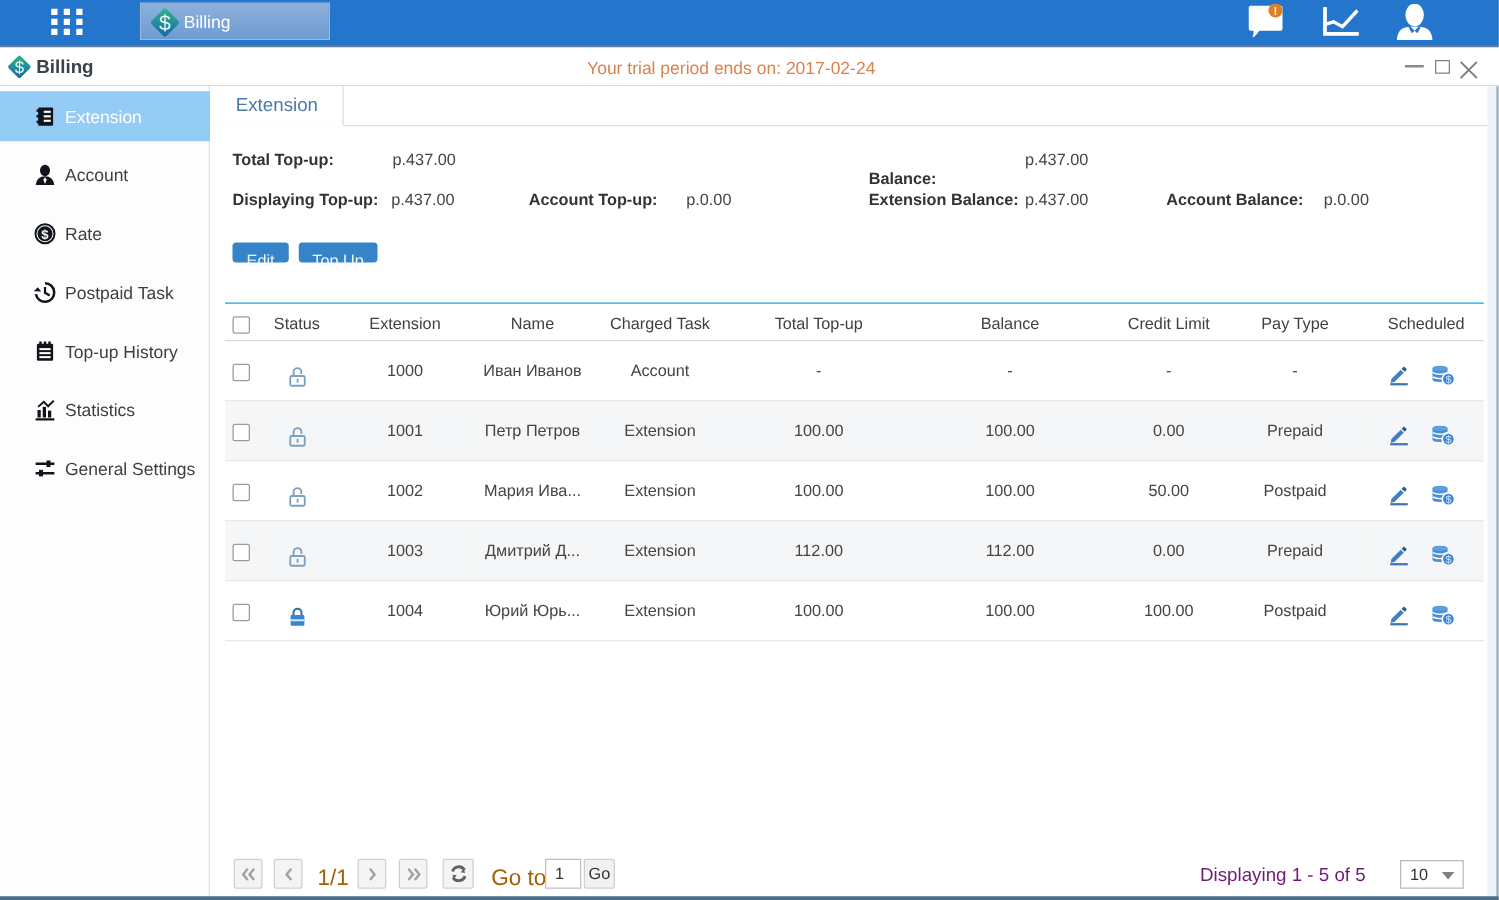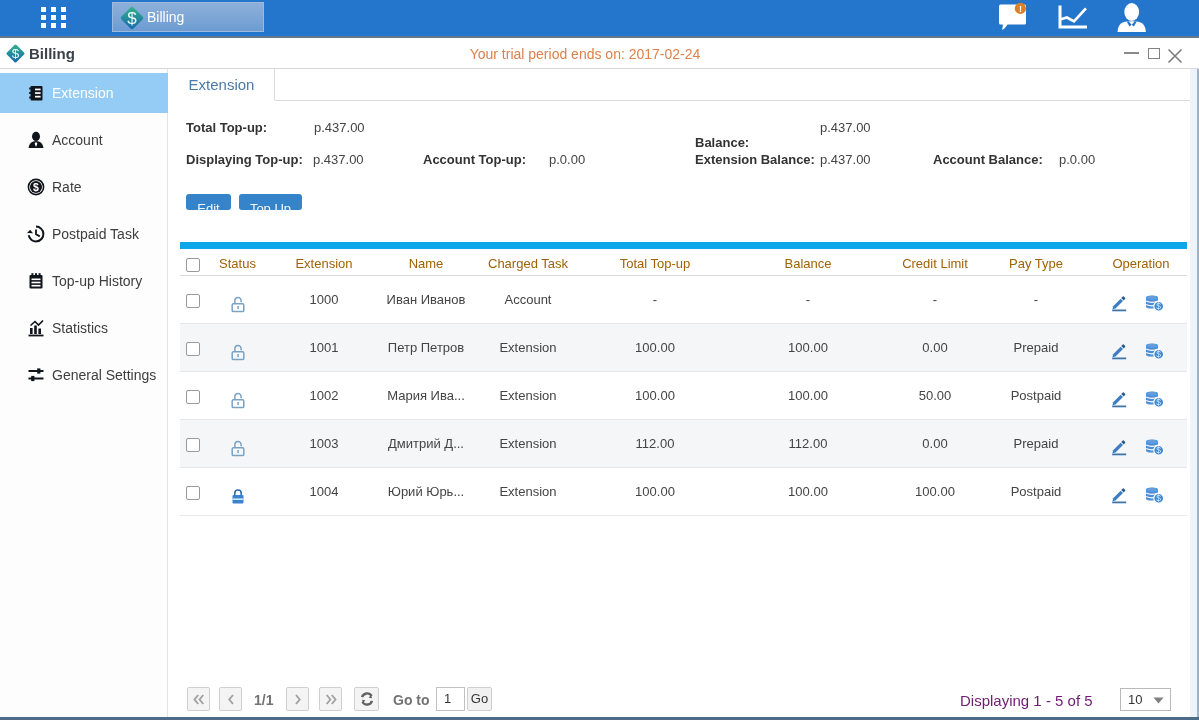--- a/index.html
+++ b/index.html
@@ -32,31 +32,31 @@
 #tabbar { position:absolute; left:169px; top:69px; width:1021px; height:32px; border-bottom:1px solid #dcdcdc; }
 #activetab { position:absolute; left:169px; top:69px; width:106px; height:32px; background:#fff;
   border-right:1px solid #dcdcdc; border-bottom:1px solid #fff; color:#4a7aa6; font-size:15px;
   text-align:center; line-height:31px; }
 .slabel { position:absolute; font-size:13px; font-weight:bold; color:#333; }
 .sval { position:absolute; font-size:13px; color:#444; }
 .btn { position:absolute; top:194px; height:16px; background:#3583c9; border-radius:3px;
   color:#f2f8fd; font-size:13px; text-align:center; line-height:30px; }
 
 #tbl { position:absolute; left:180px; top:242px; width:1007px; border-collapse:collapse; table-layout:fixed; }
-#tbl th { height:30px; font-size:13px; font-weight:normal; color:#a16207; text-align:center; padding-top:2px;
-  border-top:7px solid #0ea5e9; border-bottom:1px solid #d9d9d9; background:#fff; }
+#tbl th { height:30px; font-size:13px; font-weight:normal; color:#404040; text-align:center; padding-top:2px;
+  border-top:1px solid #0ea5e9; border-bottom:1px solid #d9d9d9; background:#fff; }
 #tbl td { height:48px; font-size:13px; color:#444; text-align:center; border-bottom:1px solid #e7e7e7; }
 #tbl tr.alt td { background:#f5f6f7; }
 .cb { display:inline-block; width:14px; height:14px; border:1px solid #9a9a9a; border-radius:2px; background:#fff; vertical-align:middle; position:relative; top:1px; }
 .opicons { display:block; text-align:left; padding-left:15px; }
 .opicons svg { position:relative; top:4px; }
 
 .pbtn { position:absolute; top:687px; width:23px; height:24px; background:#f4f4f4; border:1px solid #cfcfcf;
   border-radius:2px; color:#9b9b9b; font-size:17px; text-align:center; line-height:21px; }
-#pager-text { position:absolute; top:692px; font-size:14px; color:#737373;font-weight:bold; }
+#pager-text { position:absolute; top:692px; font-size:18px; color:#a16207; }
 #goto-input { position:absolute; left:436px; top:687px; width:29px; height:24px; border:1px solid #c0c0c0;
   background:#fff; font-size:13px; color:#333; padding-left:7px; line-height:22px; }
 #gobtn { position:absolute; left:467px; top:687px; width:25px; height:24px; background:#f1f1f1;
   border:1px solid #cfcfcf; border-radius:2px; color:#333; font-size:13px; text-align:center; line-height:22px; }
 #displaying { position:absolute; left:960px; top:692px; font-size:15px; color:#701a75; }
 #pagesel { position:absolute; left:1120px; top:688px; width:51px; height:23px; border:1px solid #b9b9b9;
   background:#fff; font-size:13px; color:#333; }
 #botline { position:absolute; left:0; top:717px; width:1199px; height:3px; background:#4d6c88; }
 #rightline { position:absolute; left:1197px; top:69px; width:2px; height:648px; background:#7d9bb2; opacity:0.75; }
 #rightwash { position:absolute; left:1190px; top:69px; width:7px; height:648px; background:#eef4fa; }
@@ -224,21 +224,21 @@
       <tr>
 <th style="text-align:left;padding-left:6px"><span class="cb"></span></th>
 <th>Status</th>
         <th>Extension</th>
         <th>Name</th>
         <th>Charged Task</th>
         <th>Total Top-up</th>
 <th>Balance</th>
         <th>Credit Limit</th>
         <th>Pay Type</th>
-        <th>Operation</th>
+        <th>Scheduled</th>
 </tr>
 <tr>
 <td style="text-align:left;padding-left:6px"><span class="cb"></span></td>
 <td>
           <svg width="16" height="17" viewBox="0 0 16 17" style="display:block;margin:10px auto 0">
             <rect x="2.2" y="7.8" width="11.6" height="7.8" rx="1.2" fill="none" stroke="#7ba2c2" stroke-width="1.5"></rect>
             <path d="M4.9 7.8 V4.6 A3.1 3.1 0 0 1 11.1 4.6 V6.2" fill="none" stroke="#7ba2c2" stroke-width="1.5"></path>
             <rect x="7.3" y="10" width="1.5" height="3.1" fill="#7ba2c2"></rect>
           </svg>
         </td>

